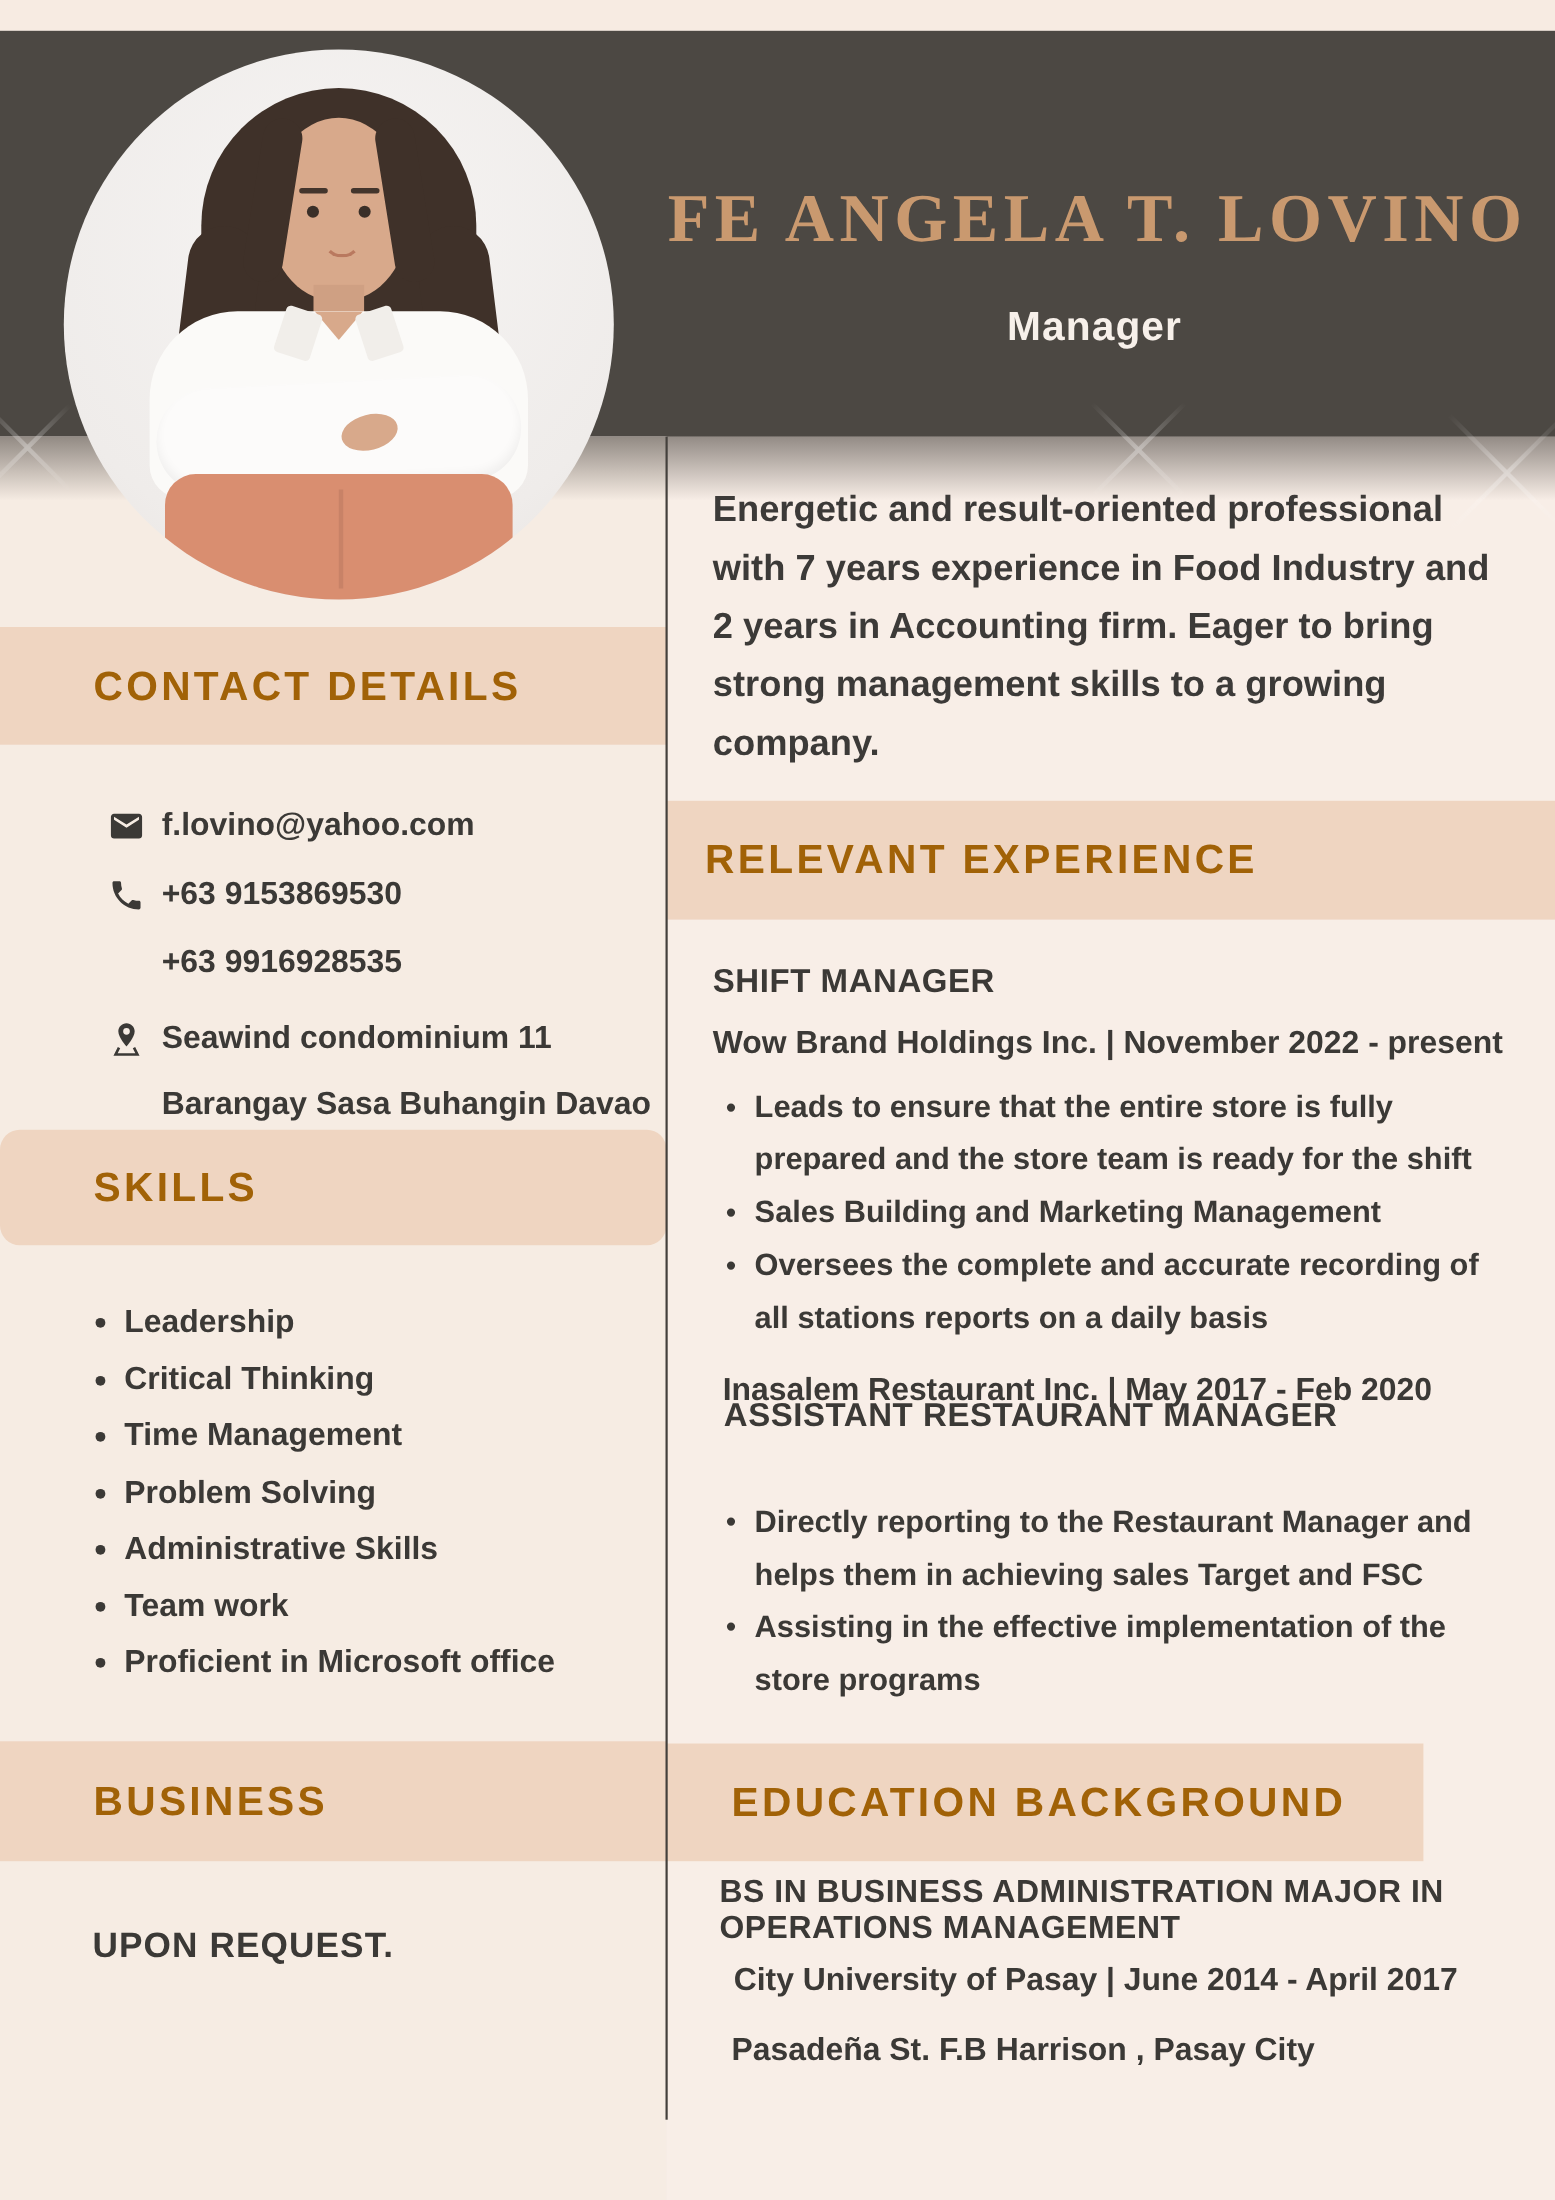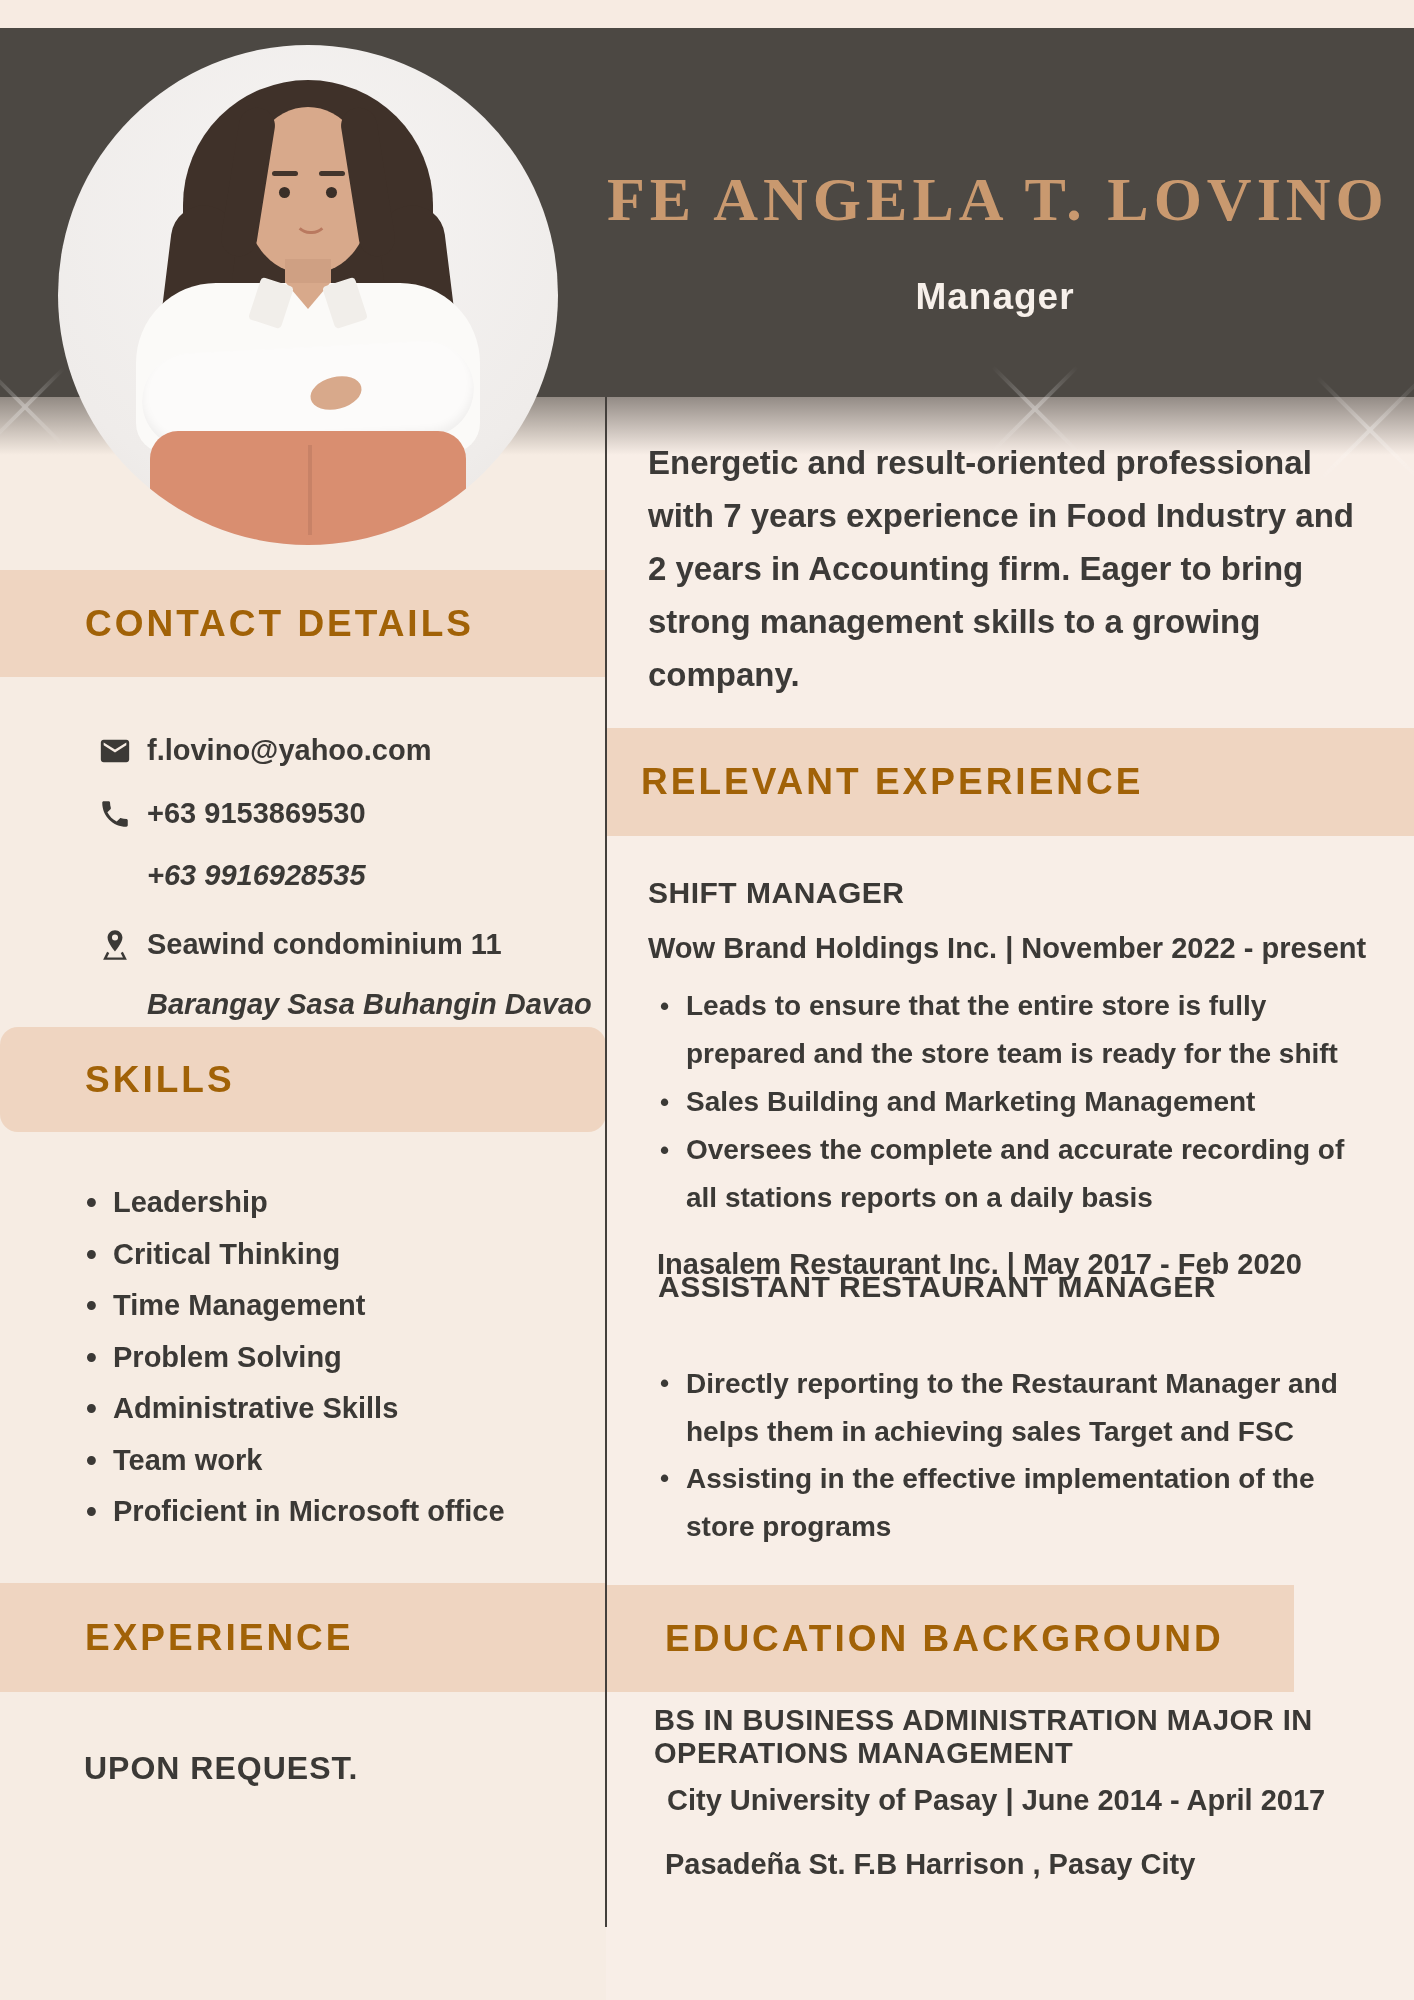--- a/index.html
+++ b/index.html
@@ -60,21 +60,21 @@
   .band-title{font-size:37px;font-weight:bold;letter-spacing:3px;color:#a16207;}
   .band.contact{left:0;top:570px;width:606px;height:107px;padding-left:85px;box-sizing:border-box;}
   .band.skills{left:0;top:1027px;width:606px;height:105px;padding-left:85px;box-sizing:border-box;border-radius:18px;}
   .band.reference{left:0;top:1583px;width:606px;height:109px;padding-left:85px;box-sizing:border-box;}
   .band.experience{left:606px;top:728px;width:808px;height:108px;padding-left:35px;box-sizing:border-box;}
   .band.education{left:606px;top:1585px;width:688px;height:107px;padding-left:59px;box-sizing:border-box;}
   
   .c-row{position:absolute;left:96px;display:flex;align-items:center;gap:14px;font-size:29px;font-weight:bold;}
   .c-row .ic{width:37px;height:37px;flex:0 0 37px;display:flex;align-items:center;justify-content:center;}
   .c-row .ic svg{width:34px;height:34px;fill:#3B3936;}
-  .c-row.noicon{left:147px;font-style:italic;}
+  .c-row.noicon{left:147px;}
   
   .skill-list{position:absolute;left:86px;top:1177px;margin:0;padding:0;list-style:none;font-size:29px;font-weight:bold;}
   .skill-list li{position:relative;line-height:51.5px;padding-left:27px;}
   .skill-list li:before{content:"\2022";position:absolute;left:0;font-size:31px;}
   .upon{position:absolute;left:84px;top:1750px;font-size:32px;font-weight:bold;letter-spacing:1px;}
   
   .summary{position:absolute;left:648px;top:436px;width:740px;font-size:33px;font-weight:bold;
     line-height:53px;white-space:pre-line;color:#3C3A38;}
   .job-title{position:absolute;font-size:30px;font-weight:bold;letter-spacing:.5px;}
   .job-co{position:absolute;font-size:29px;font-weight:bold;}
@@ -179,21 +179,21 @@
       <li>Leadership</li>
       <li>Critical Thinking</li>
       <li>Time Management</li>
       <li>Problem Solving</li>
       <li>Administrative Skills</li>
       <li>Team work</li>
       <li>Proficient in Microsoft office</li>
     </ul>
 
   <div class="band reference">
-    <span class="band-title">EXPERIENCE</span>
+    <span class="band-title">BUSINESS</span>
   </div>
   <div class="upon">UPON REQUEST.</div>
 
   <div class="summary">Energetic and result-oriented professional
 with 7 years experience in Food Industry and
 2 years in Accounting firm. Eager to bring
 strong management skills to a growing
 company.</div>
 
   <div class="band experience">

